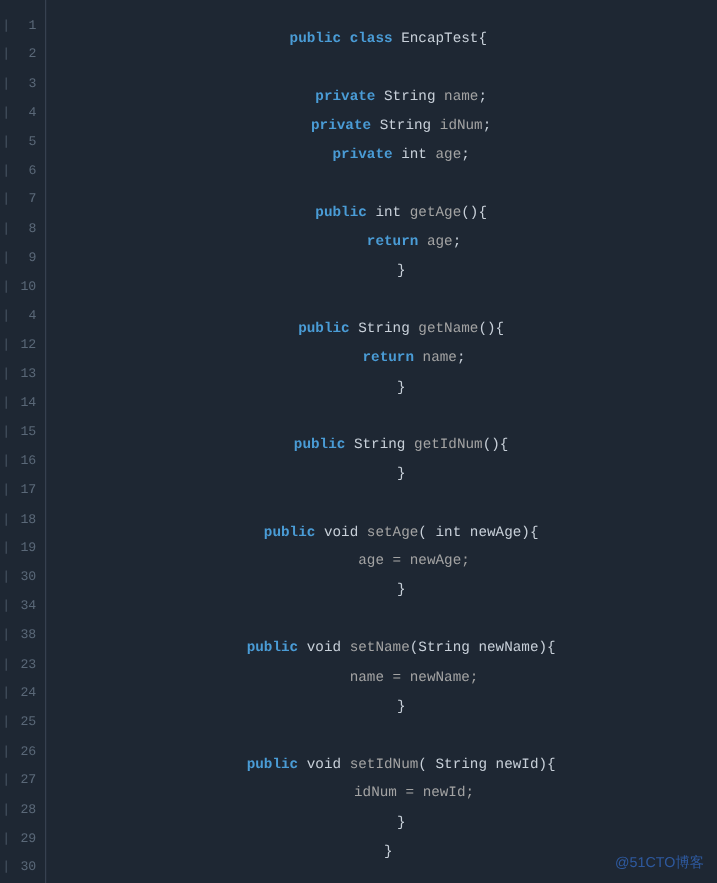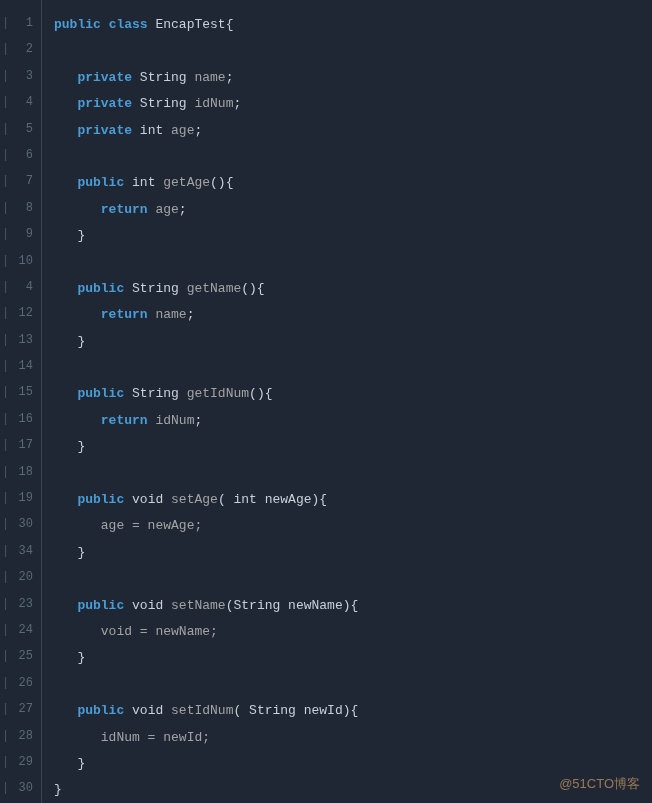--- a/index.html
+++ b/index.html
@@ -39,38 +39,39 @@
       padding-right: 8px;
       position: relative;
     }
     .line-number::before {
       content: '|';
       position: absolute;
       left: 2px;
       color: #4a5565;
     }
     .code-area {
-      padding-top: 12px;
+      padding-top: 22px;
       padding-left: 12px;
       flex: 1;
+      text-align: center;
     }
     .code-line {
       height: 26.4px;
       line-height: 26.4px;
       white-space: pre;
     }
     .kw { color: #4a9cd6; font-weight: bold; }
     .type { color: #c8d0d9; }
     .name { color: #a3a3a3; }
     .punct { color: #c8d0d9; }
     .watermark {
       position: absolute;
       bottom: 10px;
       right: 12px;
-      color: #fdba74;
+      color: #3b82f6;
       font-size: 13px;
       opacity: 0.55;
       font-family: sans-serif;
     }
   </style>
 </head>
 <body>
 
 <div class="editor">
   <div class="gutter">
@@ -88,21 +89,21 @@
     <div class="line-number">12</div>
     <div class="line-number">13</div>
     <div class="line-number">14</div>
     <div class="line-number">15</div>
     <div class="line-number">16</div>
     <div class="line-number">17</div>
     <div class="line-number">18</div>
     <div class="line-number">19</div>
     <div class="line-number">30</div>
     <div class="line-number">34</div>
-    <div class="line-number">20</div>
+    <div class="line-number">38</div>
     <div class="line-number">23</div>
     <div class="line-number">24</div>
     <div class="line-number">25</div>
     <div class="line-number">26</div>
     <div class="line-number">27</div>
     <div class="line-number">28</div>
     <div class="line-number">29</div>
     <div class="line-number">30</div>
   </div>
   <div class="code-area">
@@ -114,29 +115,28 @@
     <div class="code-line"></div>
     <div class="code-line">   <span class="kw">public</span> <span class="type">int</span> <span class="name">getAge</span><span class="punct">(){</span></div>
     <div class="code-line">      <span class="kw">return</span> <span class="name">age</span><span class="punct">;</span></div>
     <div class="code-line">   <span class="punct">}</span></div>
     <div class="code-line"></div>
     <div class="code-line">   <span class="kw">public</span> <span class="type">String</span> <span class="name">getName</span><span class="punct">(){</span></div>
     <div class="code-line">      <span class="kw">return</span> <span class="name">name</span><span class="punct">;</span></div>
     <div class="code-line">   <span class="punct">}</span></div>
     <div class="code-line"></div>
     <div class="code-line">   <span class="kw">public</span> <span class="type">String</span> <span class="name">getIdNum</span><span class="punct">(){</span></div>
-    <div class="code-line">      <span class="kw">return</span> <span class="name">idNum</span><span class="punct">;</span></div>
     <div class="code-line">   <span class="punct">}</span></div>
     <div class="code-line"></div>
     <div class="code-line">   <span class="kw">public</span> <span class="type">void</span> <span class="name">setAge</span><span class="punct">( int newAge){</span></div>
     <div class="code-line">      <span class="name">age = newAge;</span></div>
     <div class="code-line">   <span class="punct">}</span></div>
     <div class="code-line"></div>
     <div class="code-line">   <span class="kw">public</span> <span class="type">void</span> <span class="name">setName</span><span class="punct">(String newName){</span></div>
-    <div class="code-line">      <span class="name">void = newName;</span></div>
+    <div class="code-line">      <span class="name">name = newName;</span></div>
     <div class="code-line">   <span class="punct">}</span></div>
     <div class="code-line"></div>
     <div class="code-line">   <span class="kw">public</span> <span class="type">void</span> <span class="name">setIdNum</span><span class="punct">( String newId){</span></div>
     <div class="code-line">      <span class="name">idNum = newId;</span></div>
     <div class="code-line">   <span class="punct">}</span></div>
     <div class="code-line"><span class="punct">}</span></div>
   </div>
 </div>
 
 <div class="watermark">@51CTO博客</div>

